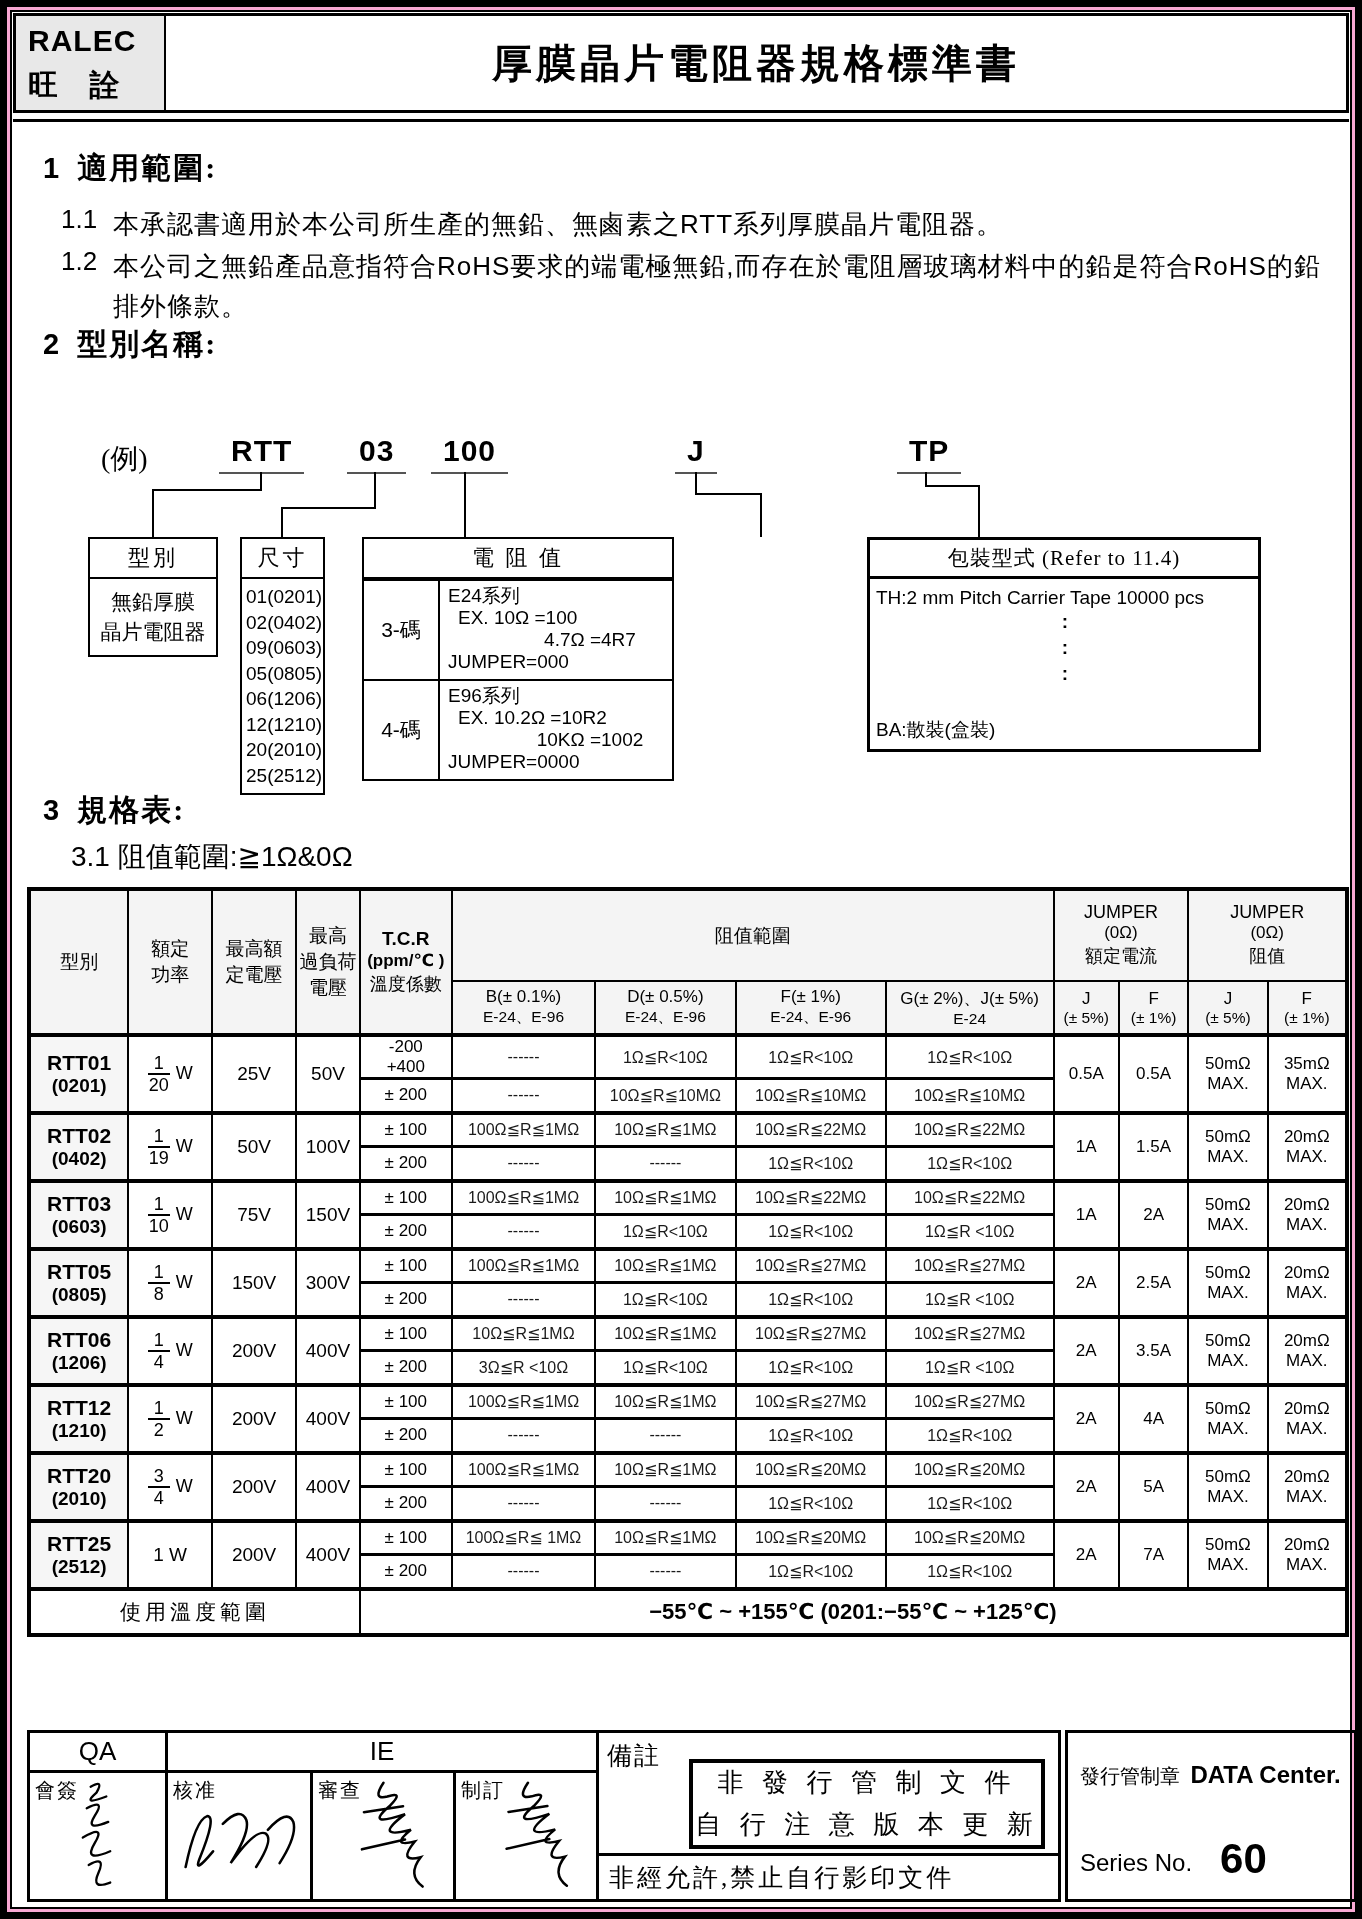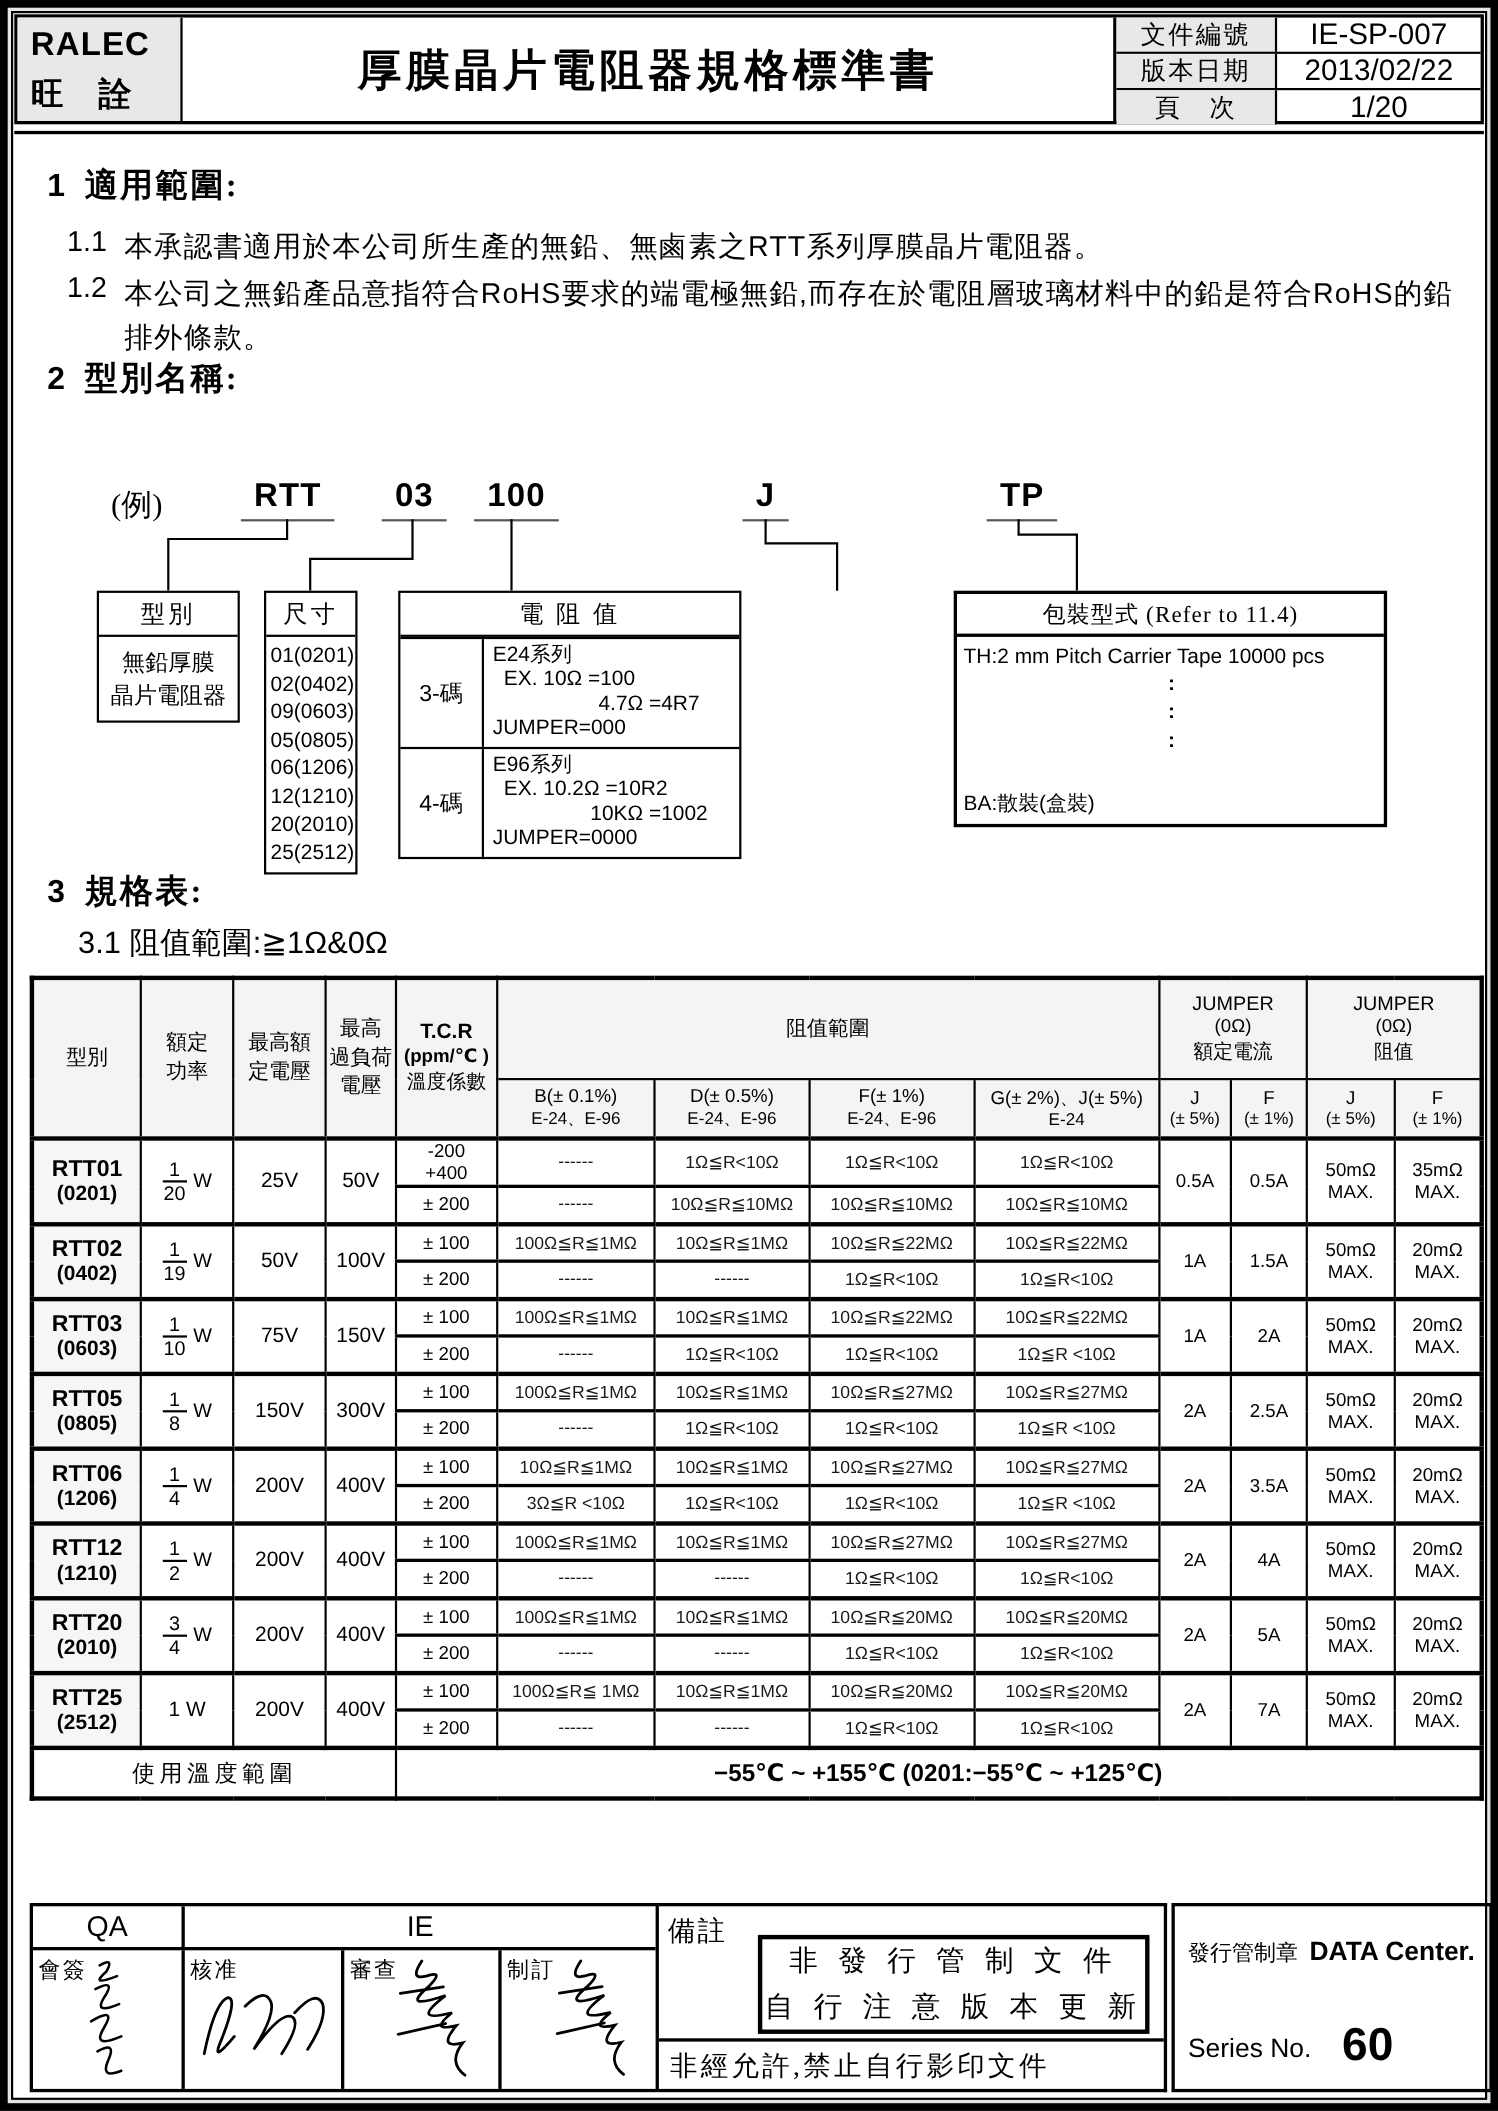--- a/index.html
+++ b/index.html
@@ -1,21 +1,21 @@
 <!DOCTYPE html>
 <html><head>
 <meta charset="utf-8">
 <style>
   * { box-sizing: border-box; margin: 0; padding: 0; }
   html,body { background:#888; }
   .sans { font-family:"Liberation Sans","DejaVu Sans",sans-serif; }
   .pre { white-space:pre-line; }
 
   .page {
-    position:relative; width:1362px; height:1919px; background:#e5e5e5;
+    position:relative; width:1362px; height:1919px; background:#f9a8d4;
     border:7px solid #000; font-family:"Liberation Sans","DejaVu Sans",sans-serif;
     color:#000; margin:0 auto;
   }
   .frame {
     position:absolute; inset:3px; border:2px solid #000; background:#fff;
   }
 
   
   .hdr {
     position:absolute; top:6px; left:6px; right:6px; height:100px;
@@ -150,34 +150,20 @@
 
 <div class="page">
   <div class="frame"></div>
 
   <div class="hdr">
     <div class="hdr-logo">
       <div class="ralec">RALEC</div>
       <div class="wq">旺 詮</div>
     </div>
     <div class="hdr-title">厚膜晶片電阻器規格標準書</div>
-    <div class="hdr-table">
-      <div class="hdr-row">
-        <div class="hdr-lab">文件編號</div>
-        <div class="hdr-val">IE-SP-007</div>
-      </div>
-      <div class="hdr-row">
-        <div class="hdr-lab">版本日期</div>
-        <div class="hdr-val">2013/02/22</div>
-      </div>
-      <div class="hdr-row">
-        <div class="hdr-lab">頁　次</div>
-        <div class="hdr-val">1/20</div>
-      </div>
-    </div>
   </div>
 
   <div class="content">
 
     <div class="s-head" style="top:26px;">
       <span class="s-num">1</span><span class="s-title">適用範圍:</span>
     </div>
     <div class="s1-item" style="top:82px;">
       <span class="s1-num">1.1</span>
       <span class="s1-text">本承認書適用於本公司所生產的無鉛、無鹵素之RTT系列厚膜晶片電阻器。</span>

